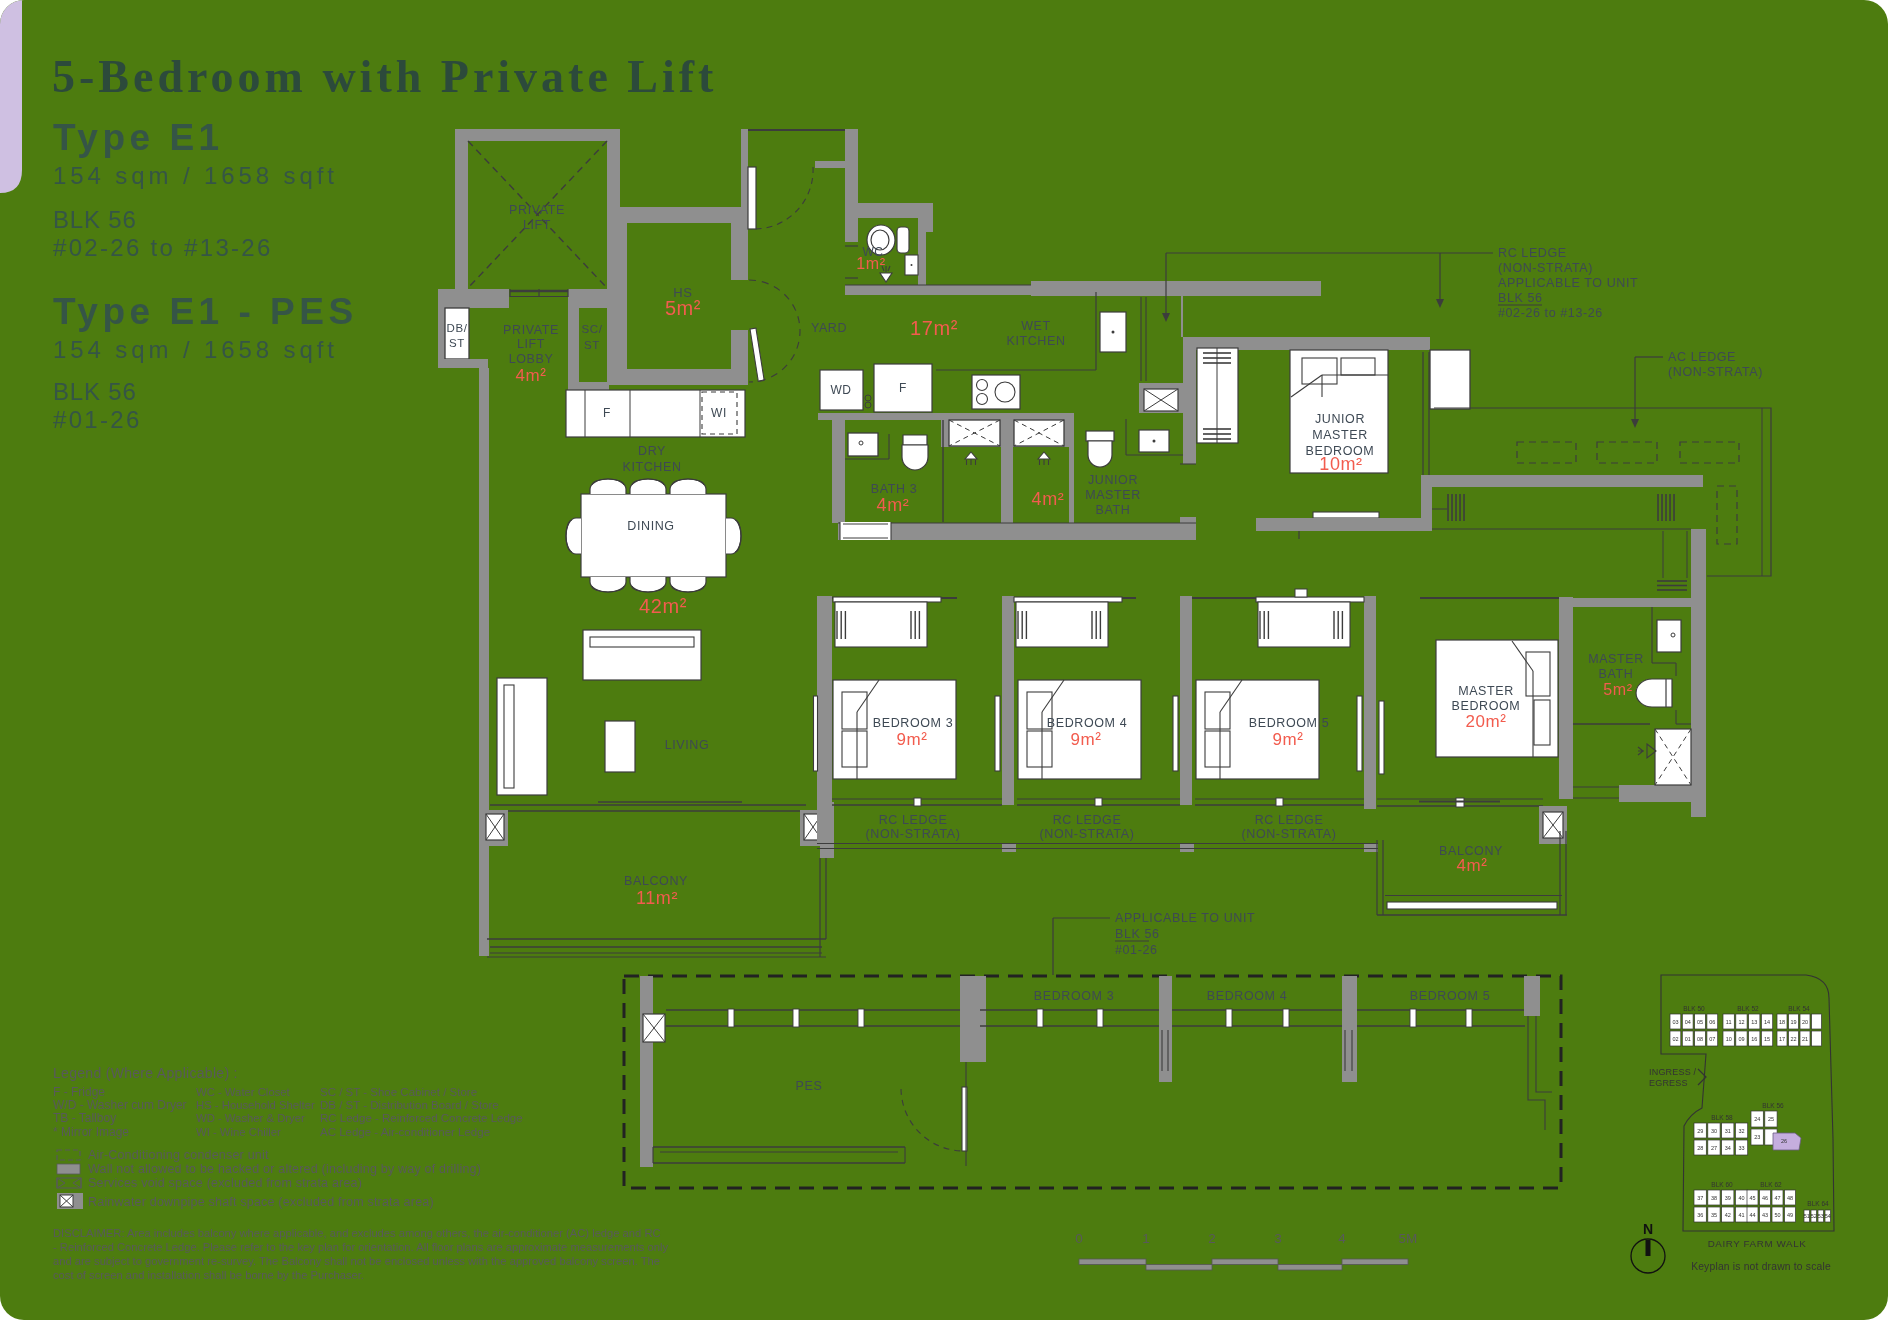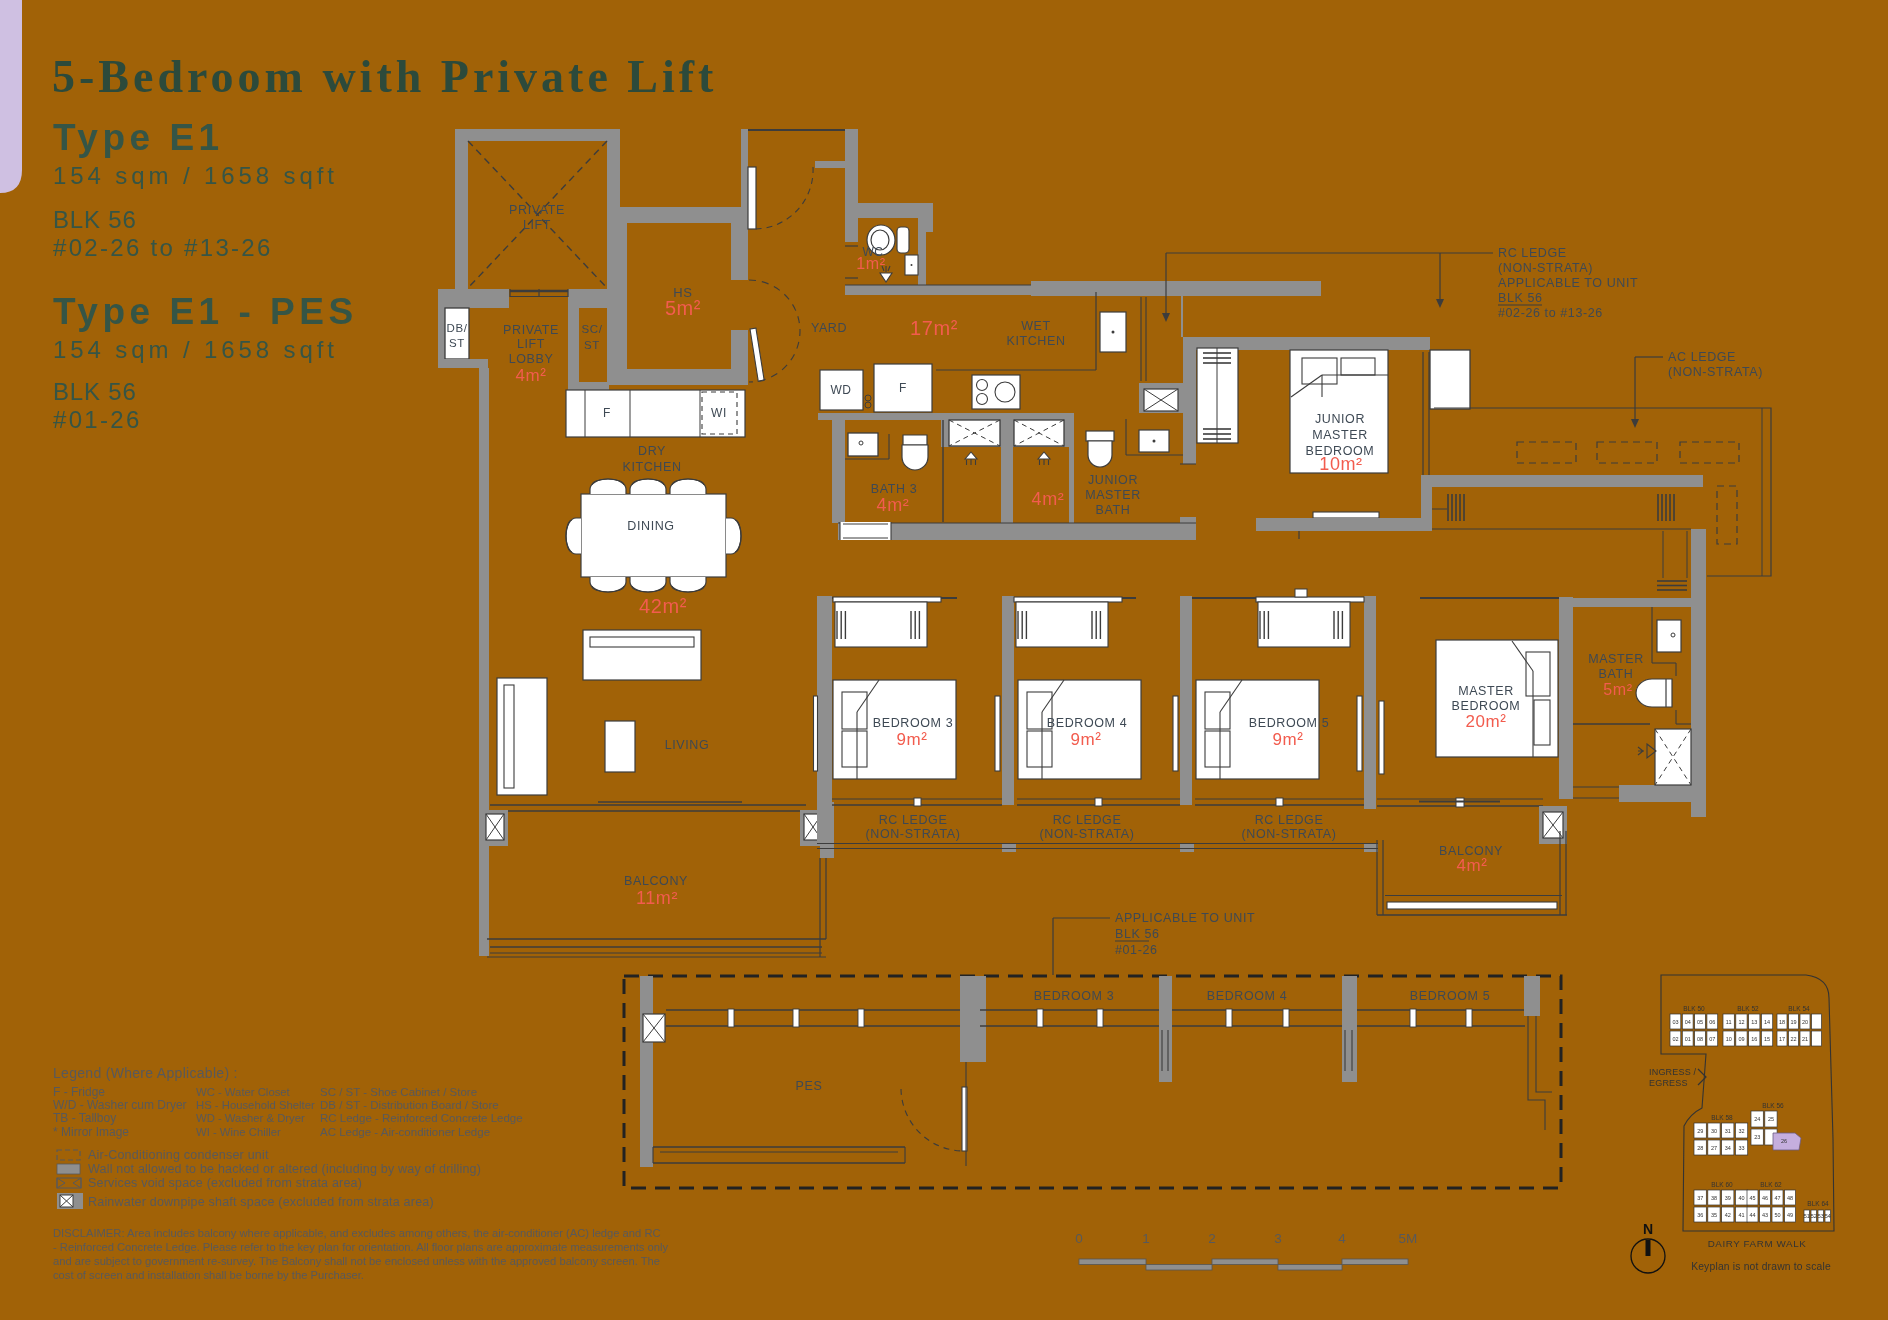--- a/index.html
+++ b/index.html
@@ -1,15 +1,15 @@
 <!DOCTYPE html>
 <html><head><meta charset="utf-8">
 <style>
 html,body{margin:0;padding:0;background:#ffffff;}
-#page{position:relative;width:1888px;height:1320px;overflow:hidden;background:#a16207;}
+#page{position:relative;width:1888px;height:1320px;overflow:hidden;background:#4d7c0f;border-radius:24px;}
 svg{position:absolute;left:0;top:0;}
 </style></head><body>
 <div id="page">
 <svg width="1888" height="1320" viewBox="0 0 1888 1320">
 
 <path d="M0,0 H22 V170 Q22,193 0,193 Z" fill="#cfc0e2"></path>
 
 <text x="52" y="92" font-size="46" fill="#2c4a3b" text-anchor="start" letter-spacing="4.0" font-weight="bold" font-family="Liberation Serif, sans-serif">5-Bedroom with Private Lift</text>
 
 <text x="53" y="150" font-size="37" fill="#355546" text-anchor="start" letter-spacing="4.5" font-weight="bold" font-family="Liberation Sans, sans-serif">Type E1</text>

